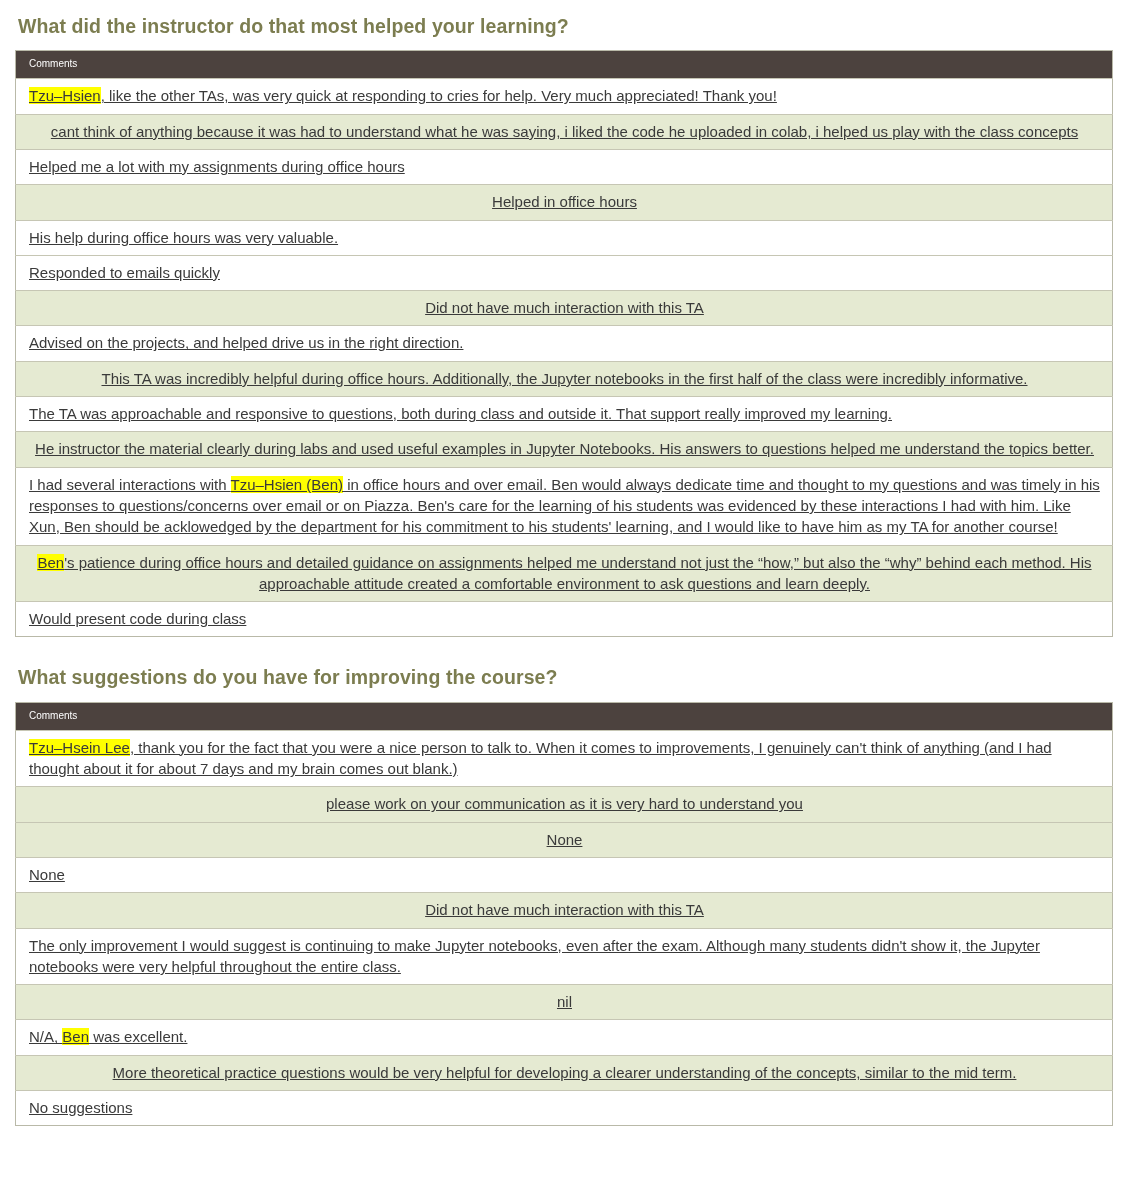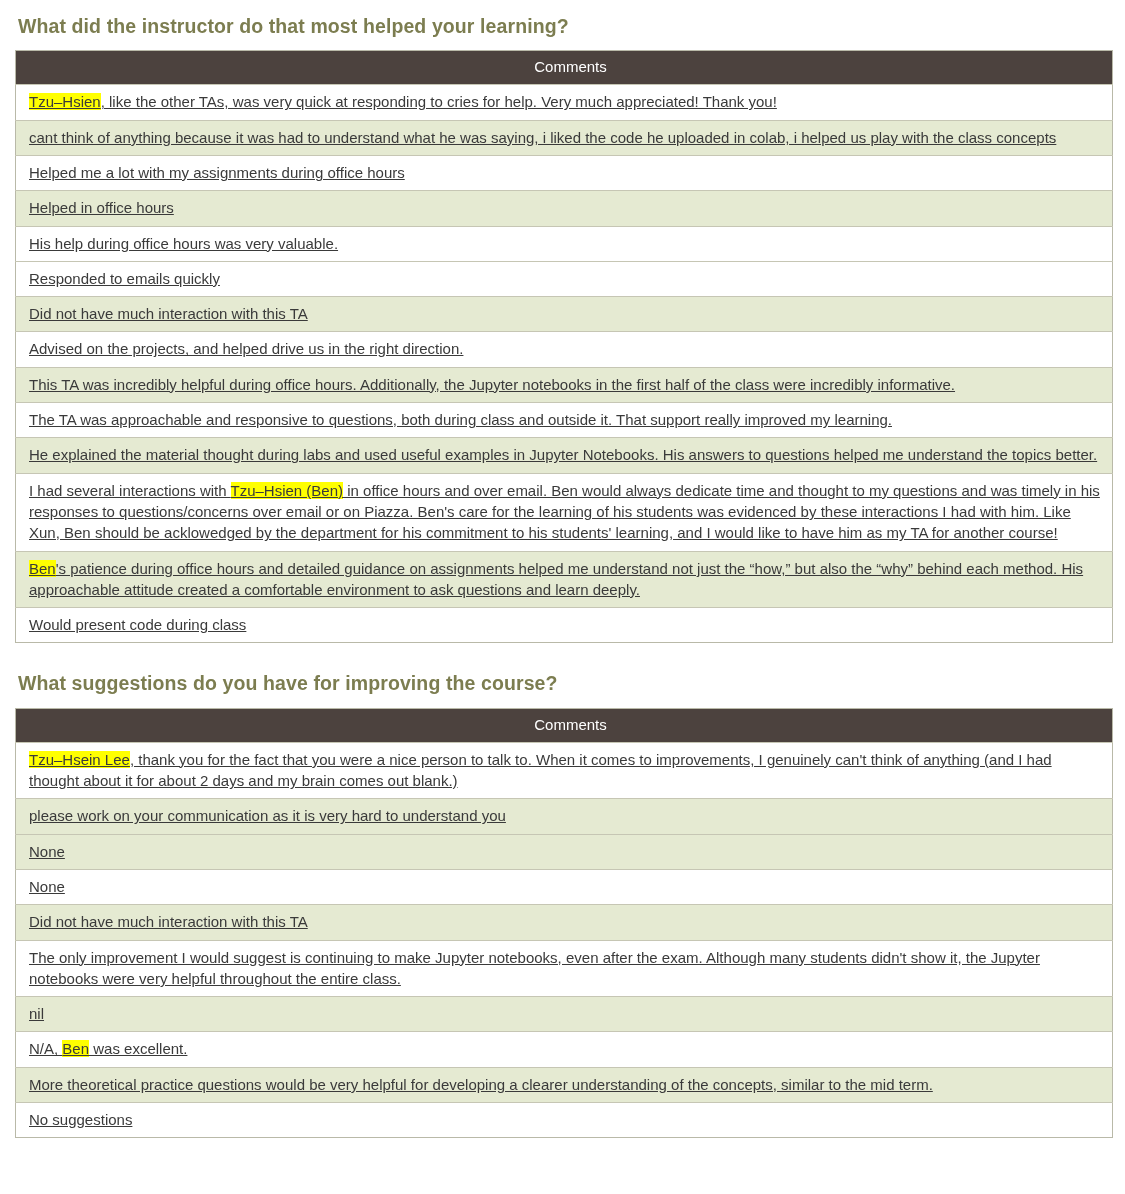--- a/index.html
+++ b/index.html
@@ -37,23 +37,23 @@
   .comments-table {
     width: 1098px;
     border-collapse: collapse;
     border: 1px solid #b9b9a8;
     table-layout: fixed;
   }
 
   .comments-table thead th {
     background: #4c423e;
     color: #ffffff;
-    font-size: 15px;
+    font-size: 10px;
     font-weight: normal;
-    text-align: center;
+    text-align: left;
     padding: 7px 0 8px 13px;
     line-height: 1.2;
     border: none;
   }
 
   .comments-table tbody td {
     font-size: 15px;
     line-height: 1.42;
     color: #3a3a3a;
     padding: 6px 12px 7px 13px;
@@ -61,20 +61,21 @@
     vertical-align: top;
     word-wrap: break-word;
     text-decoration: underline;
   }
 
   .comments-table tbody tr.row-odd td {
     background: #ffffff;
   }
   .comments-table tbody tr.row-even td {
     background: #e5ead2;
+    text-align: center;
   }
 
   mark.hl {
     background: #ffff00;
     color: #3a3a3a;
     padding: 0;
   }
 </style>
 </head>
 <body>
@@ -114,21 +115,21 @@
           <tr class="row-odd">
             <td><span>Advised on the projects, and helped drive us in the right direction.</span></td>
           </tr>
           <tr class="row-even">
             <td><span>This TA was incredibly helpful during office hours. Additionally, the Jupyter notebooks in the first half of the class were incredibly informative.</span></td>
           </tr>
           <tr class="row-odd">
             <td><span>The TA was approachable and responsive to questions, both during class and outside it. That support really improved my learning.</span></td>
           </tr>
           <tr class="row-even">
-            <td><span>He explained the material thought during labs and used useful examples in Jupyter Notebooks. His answers to questions helped me understand the topics better.</span></td>
+            <td><span>He instructor the material clearly during labs and used useful examples in Jupyter Notebooks. His answers to questions helped me understand the topics better.</span></td>
           </tr>
           <tr class="row-odd">
             <td><span>I had several interactions with </span><mark class="hl">Tzu–Hsien (Ben)</mark><span> in office hours and over email. Ben would always dedicate time and thought to my questions and was timely in his responses to questions/concerns over email or on Piazza. Ben's care for the learning of his students was evidenced by these interactions I had with him. Like Xun, Ben should be acklowedged by the department for his commitment to his students' learning, and I would like to have him as my TA for another course!</span></td>
           </tr>
           <tr class="row-even">
             <td><mark class="hl">Ben</mark><span>'s patience during office hours and detailed guidance on assignments helped me understand not just the “how,” but also the “why” behind each method. His approachable attitude created a comfortable environment to ask questions and learn deeply.</span></td>
           </tr>
           <tr class="row-odd">
             <td><span>Would present code during class</span></td>
           </tr>
@@ -139,21 +140,21 @@
   <div class="section section-2">
     <h2 class="question-heading">What suggestions do you have for improving the course?</h2>
     <table class="comments-table">
       <thead>
         <tr>
           <th>Comments</th>
         </tr>
       </thead>
       <tbody>
           <tr class="row-odd">
-            <td><mark class="hl">Tzu–Hsein Lee</mark><span>, thank you for the fact that you were a nice person to talk to. When it comes to improvements, I genuinely can't think of anything (and I had thought about it for about 2 days and my brain comes out blank.)</span></td>
+            <td><mark class="hl">Tzu–Hsein Lee</mark><span>, thank you for the fact that you were a nice person to talk to. When it comes to improvements, I genuinely can't think of anything (and I had thought about it for about 7 days and my brain comes out blank.)</span></td>
           </tr>
           <tr class="row-even">
             <td><span>please work on your communication as it is very hard to understand you</span></td>
           </tr>
           <tr class="row-even">
             <td><span>None</span></td>
           </tr>
           <tr class="row-odd">
             <td><span>None</span></td>
           </tr>

